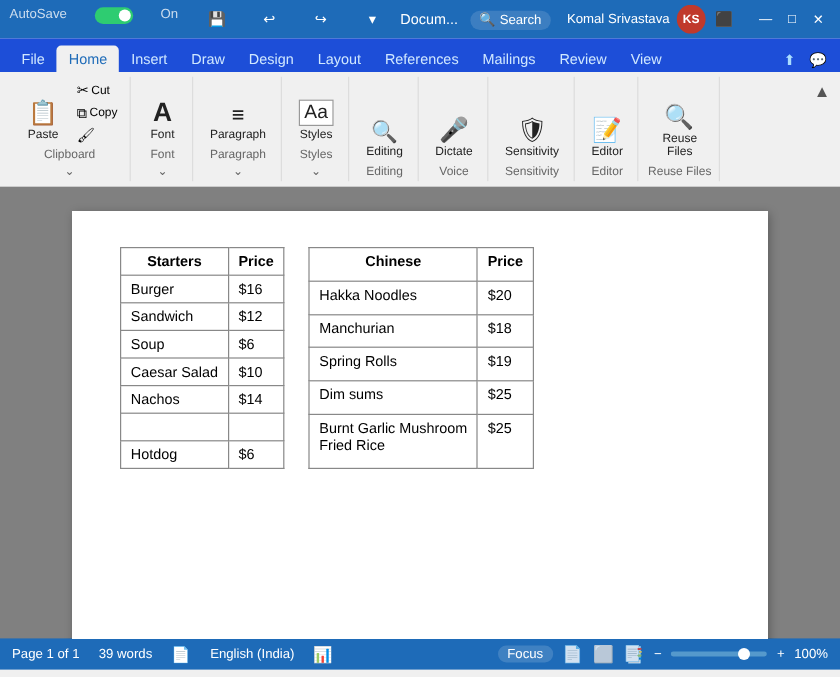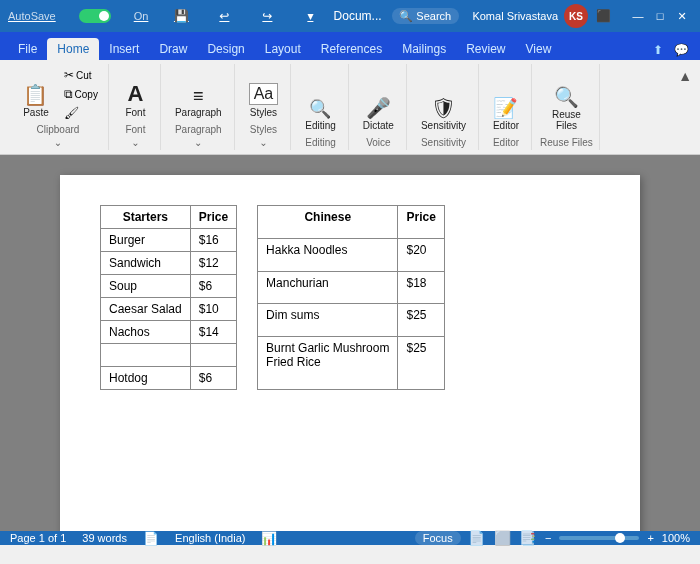--- a/index.html
+++ b/index.html
@@ -8,21 +8,21 @@
     
     .title-bar {
       background: #1e6bb8;
       color: white;
       height: 32px;
       display: flex;
       align-items: center;
       padding: 0 8px;
       gap: 6px;
     }
-    .title-bar-left { display: flex; align-items: center; gap: 23px; flex: 1; text-decoration: underline; }
+    .title-bar-left { display: flex; gap: 23px; flex: 1; }
     .autosave-label { font-size: 11px; color: #cde; }
     .toggle-on {
       background: #2ecc71;
       border-radius: 10px;
       width: 32px; height: 14px;
       display: inline-flex; align-items: center; justify-content: flex-end;
       padding-right: 2px;
     }
     .toggle-circle { width: 10px; height: 10px; background: white; border-radius: 50%; }
     .title-icon { width: 20px; height: 20px; display: flex; align-items: center; justify-content: center; font-size: 12px; cursor: pointer; color: white; }
@@ -141,21 +141,21 @@
       font-weight: bold;
       background: white;
     }
     .col-spacer { width: 20px; }
     .red-underline { color: #cc0000; text-decoration: underline; }
 
     
     .status-bar {
       background: #1e6bb8;
       color: white;
-      height: 14px;
+      height: 26px;
       display: flex;
       align-items: center;
       padding: 0 10px;
       gap: 16px;
       font-size: 11px;
     }
     .status-bar-right { margin-left: auto; display: flex; align-items: center; gap: 8px; }
     .zoom-slider {
       width: 80px;
       height: 4px;
@@ -405,20 +405,24 @@
         </tr>
         <tr>
           <td>Hakka Noodles</td>
           <td>$20</td>
         </tr>
         <tr>
           <td>Manchurian</td>
           <td>$18</td>
         </tr>
         <tr>
+          <td>Spring Rolls</td>
+          <td>$19</td>
+        </tr>
+        <tr>
           <td>Dim sums</td>
           <td>$25</td>
         </tr>
         <tr>
           <td>Burnt Garlic Mushroom<br>Fried Rice</td>
           <td>$25</td>
         </tr>
       </tbody>
         </table>
     </div>

